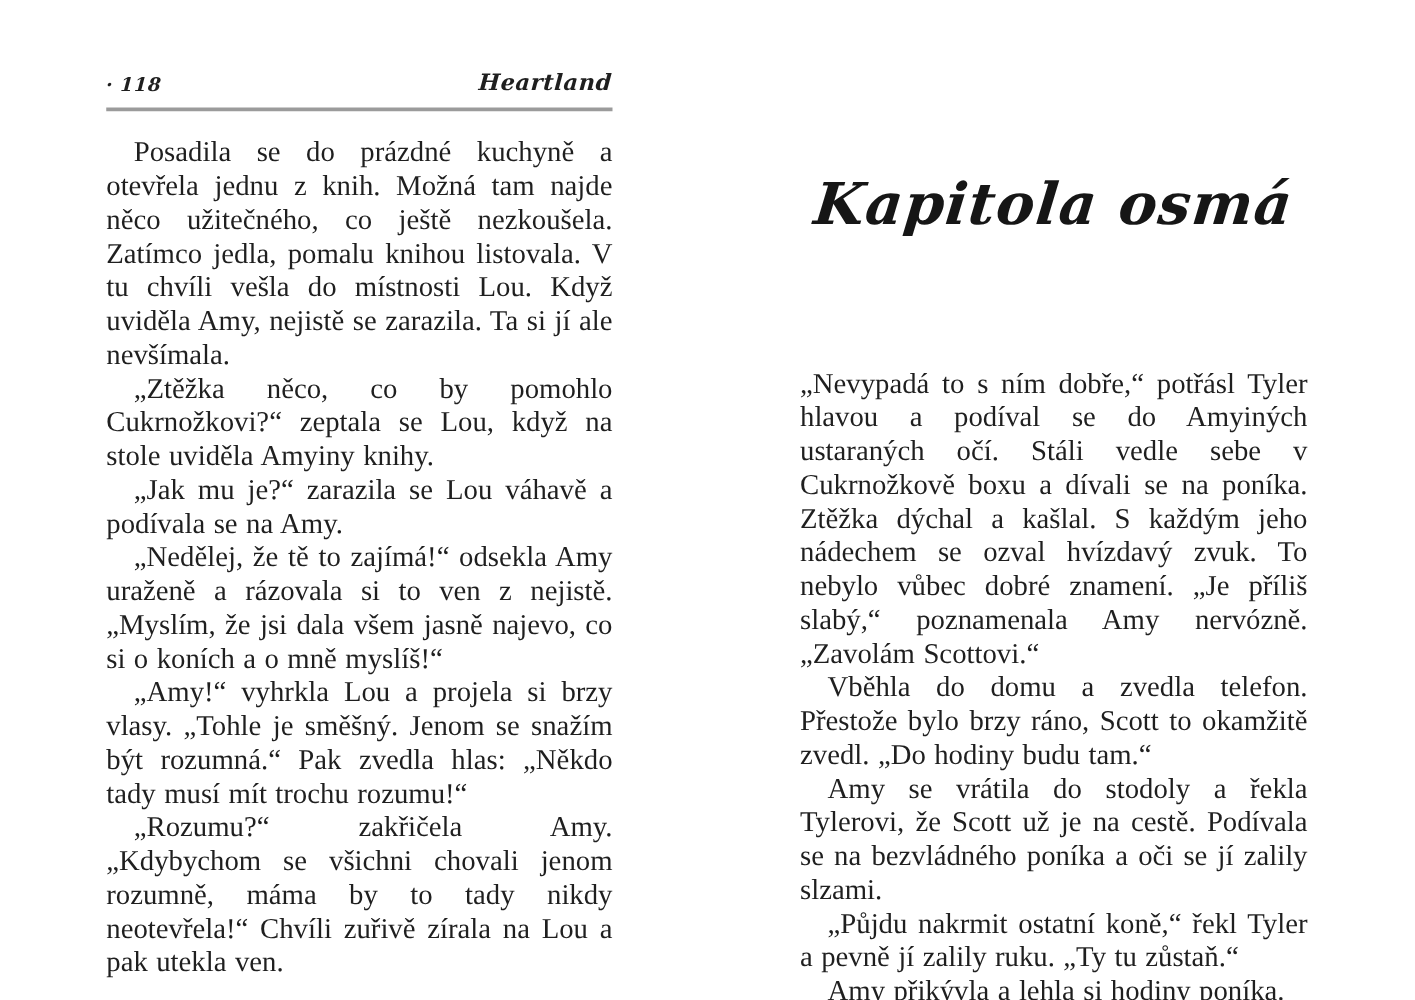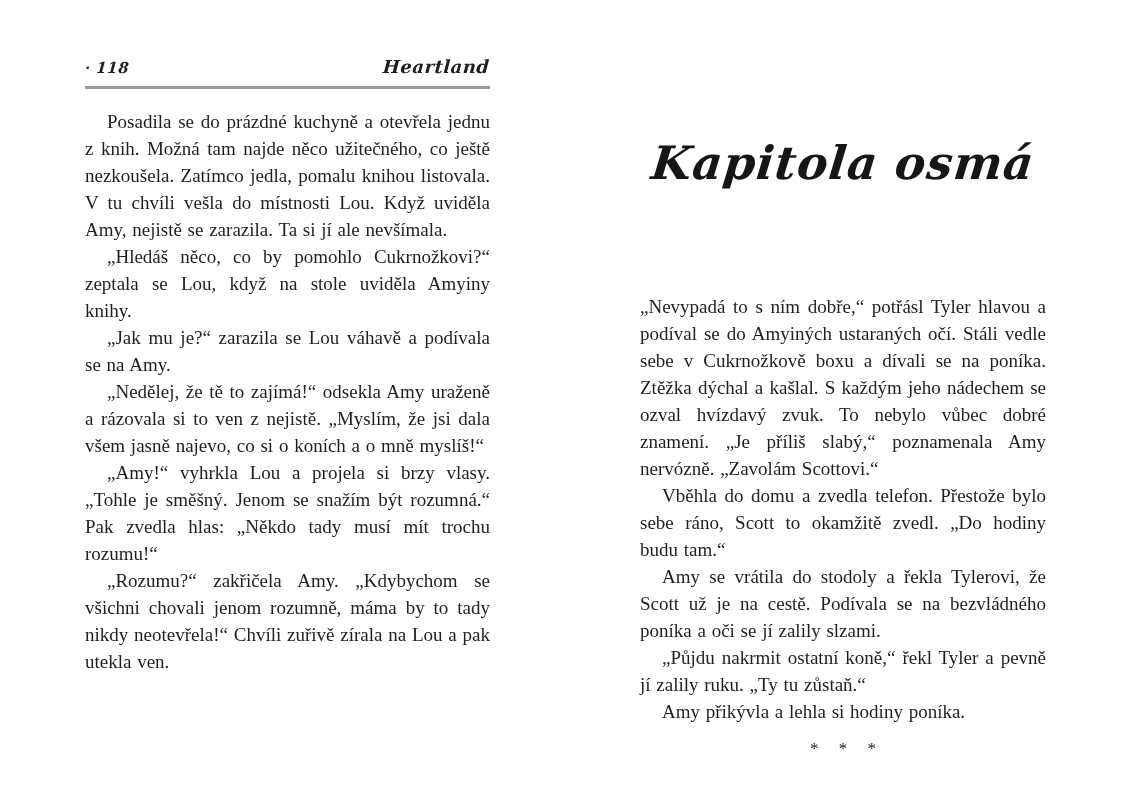--- a/index.html
+++ b/index.html
@@ -57,21 +57,21 @@
   .left-body {
     position: absolute;
     left: 85px;
     top: 108px;
     width: 405px;
   }
 
   
   .body-text p {
     margin: 0;
-    font-size: 19px;
+    font-size: 23px;
     line-height: 27px;
     text-align: justify;
     text-indent: 22px;
     hyphens: auto;
     -webkit-hyphens: auto;
     word-spacing: 1px;
   }
 
   
   .chapter-title {
@@ -112,31 +112,31 @@
 <div class="book-spread">
 
   <div class="left-header">
     <span class="page-number">· 118</span>
     <span class="running-title">Heartland</span>
   </div>
   <div class="header-rule"></div>
 
   <div class="left-body body-text">
       <p>Posadila se do prázdné kuchyně a otevřela jednu z knih. Možná tam najde něco užitečného, co ještě nezkoušela. Zatímco jedla, pomalu knihou listovala. V tu chvíli vešla do místnosti Lou. Když uviděla Amy, nejistě se zarazila. Ta si jí ale nevšímala.</p>
-      <p>„Hledáš něco, co by pomohlo Cukrnožkovi?“ zeptala se Lou, když na stole uviděla Amyiny knihy.</p>
+      <p>„Ztěžka něco, co by pomohlo Cukrnožkovi?“ zeptala se Lou, když na stole uviděla Amyiny knihy.</p>
       <p>„Jak mu je?“ zarazila se Lou váhavě a podívala se na Amy.</p>
       <p>„Nedělej, že tě to zajímá!“ odsekla Amy uraženě a rázovala si to ven z nejistě. „Myslím, že jsi dala všem jasně najevo, co si o koních a o mně myslíš!“</p>
       <p>„Amy!“ vyhrkla Lou a projela si brzy vlasy. „Tohle je směšný. Jenom se snažím být rozumná.“ Pak zvedla hlas: „Někdo tady musí mít trochu rozumu!“</p>
       <p>„Rozumu?“ zakřičela Amy. „Kdybychom se všichni chovali jenom rozumně, máma by to tady nikdy neotevřela!“ Chvíli zuřivě zírala na Lou a pak utekla ven.</p>
     </div>
 
   <div class="chapter-title">Kapitola osmá</div>
 
   <div class="right-body body-text">
       <p>„Nevypadá to s ním dobře,“ potřásl Tyler hlavou a podíval se do Amyiných ustaraných očí. Stáli vedle sebe v Cukrnožkově boxu a dívali se na poníka. Ztěžka dýchal a kašlal. S každým jeho nádechem se ozval hvízdavý zvuk. To nebylo vůbec dobré znamení. „Je příliš slabý,“ poznamenala Amy nervózně. „Zavolám Scottovi.“</p>
-      <p>Vběhla do domu a zvedla telefon. Přestože bylo sebe ráno, Scott to okamžitě zvedl. „Do hodiny budu tam.“</p>
+      <p>Vběhla do domu a zvedla telefon. Přestože bylo brzy ráno, Scott to okamžitě zvedl. „Do hodiny budu tam.“</p>
       <p>Amy se vrátila do stodoly a řekla Tylerovi, že Scott už je na cestě. Podívala se na bezvládného poníka a oči se jí zalily slzami.</p>
       <p>„Půjdu nakrmit ostatní koně,“ řekl Tyler a pevně jí zalily ruku. „Ty tu zůstaň.“</p>
       <p>Amy přikývla a lehla si hodiny poníka.</p>
       <div class="section-separator">* * *</div>
     </div>
 
 </div>
 
 </body></html>

